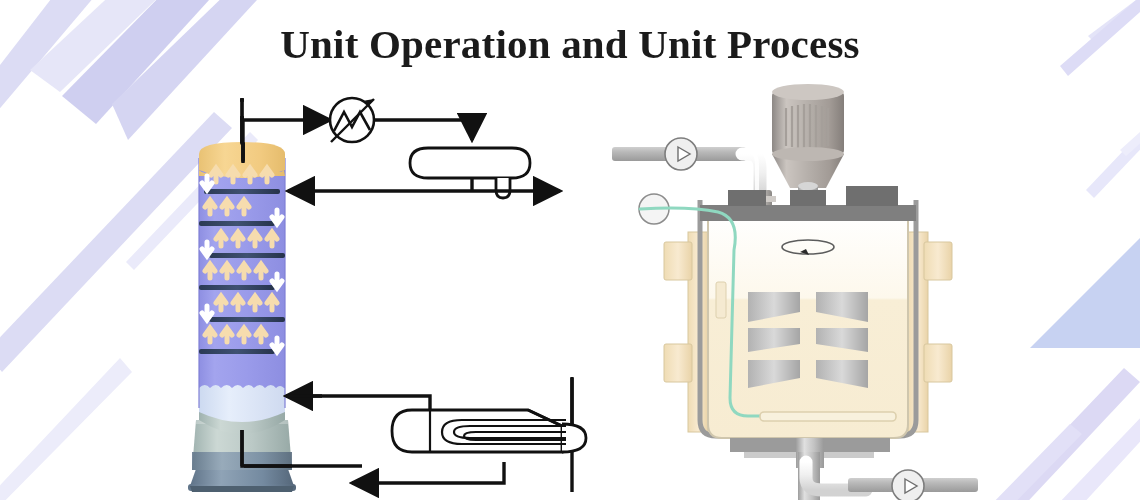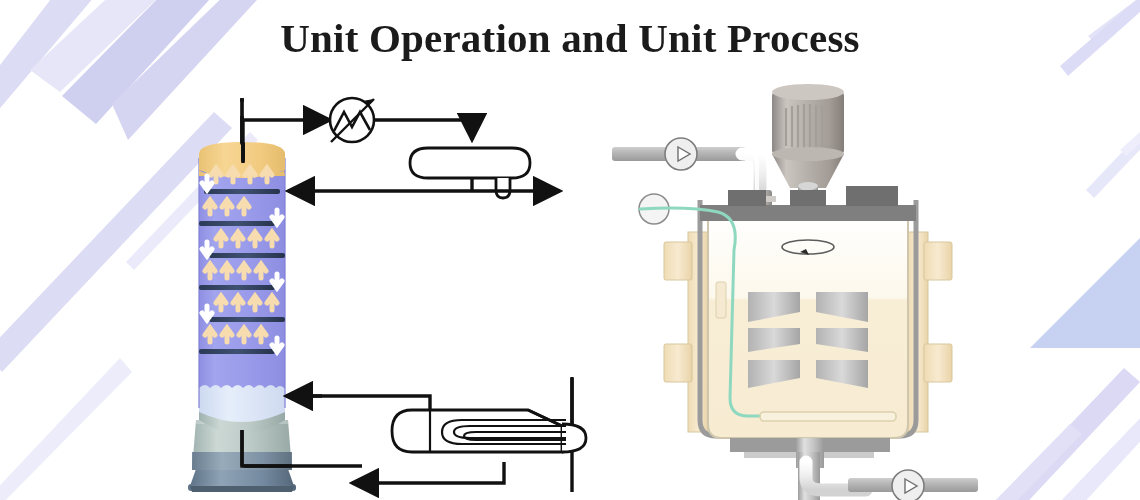--- a/index.html
+++ b/index.html
@@ -4,21 +4,21 @@
 <style>
   html,body{margin:0;padding:0;}
   body{
     width:1140px;height:500px;overflow:hidden;
     background:#ffffff;
     font-family:"Liberation Sans", sans-serif;
   }
   #stage{position:relative;width:1140px;height:500px;overflow:hidden;background:#fff;}
   #bg-decor{position:absolute;inset:0;width:1140px;height:500px;}
   #title{
-    position:absolute;left:0;top:14px;width:1140px;text-align:center;
+    position:absolute;left:0;top:20px;width:1140px;text-align:center;
     font-family:"Liberation Serif", serif;
     font-size:41px;font-weight:bold;color:#1b1b1b;letter-spacing:0.2px;
     white-space:nowrap;
   }
   #diagram{position:absolute;left:0;top:0;width:1140px;height:500px;}
 </style>
 </head>
 <body>
 
 <div id="stage">

